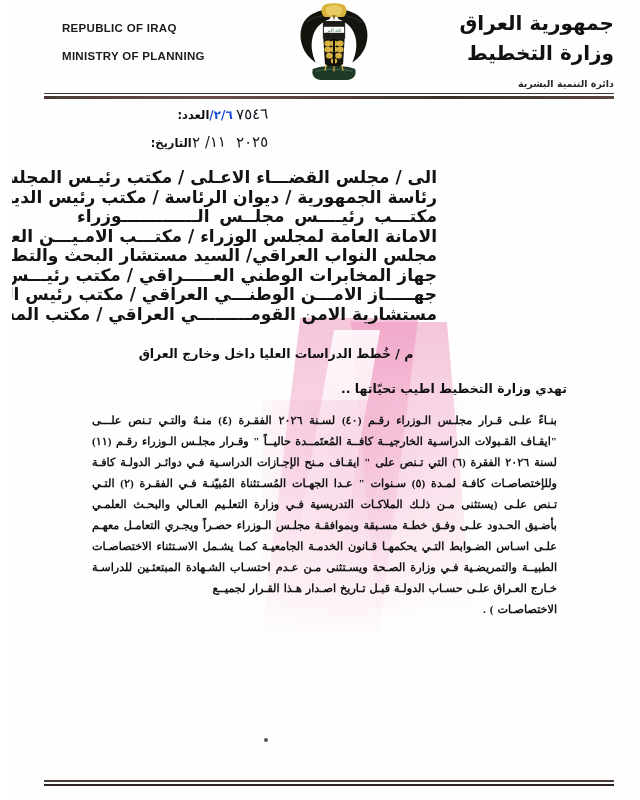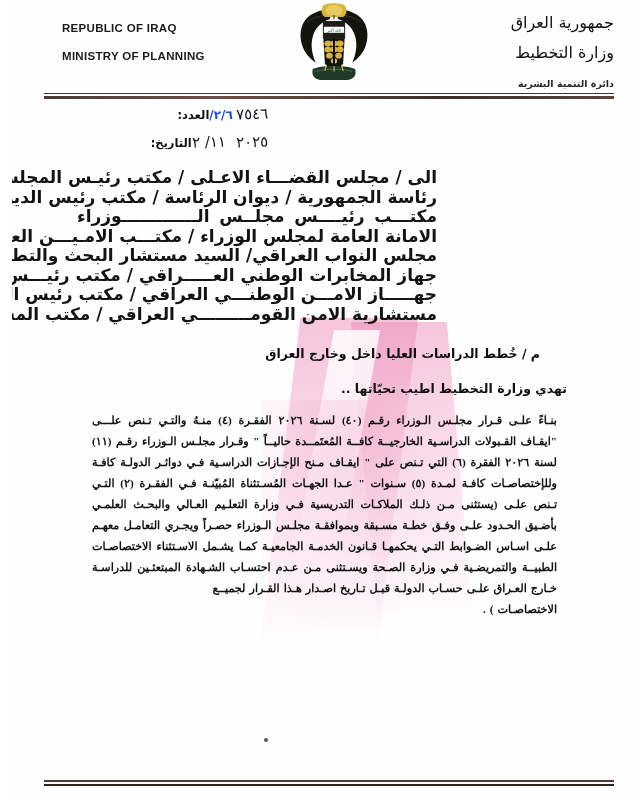--- a/index.html
+++ b/index.html
@@ -75,22 +75,22 @@
     font-weight: bold;
     font-size: 11.5px;
     letter-spacing: 0.3px;
     color: #1b1b1b;
     line-height: 28px;
   }
   .lh-ar {
     position: absolute;
     right: 26px; top: 8px;
     text-align: right;
-    font-weight: normal;
-    font-size: 16px;
+    font-weight: bold;
+    font-size: 20px;
     color: #111;
     line-height: 30px;
   }
   .emblem {
     position: absolute;
     left: 284px; top: 2px;
     width: 76px; height: 86px;
   }
   .dept {
     position: absolute;
@@ -170,21 +170,21 @@
   }
   .rcpt.justify {
     text-align: justify;
     text-align-last: justify;
     white-space: normal;
   }
   .subject {
     margin: 22px 112px 0 0;
     font-size: 12.5px;
     font-weight: bold;
-    text-align: right;
+    text-align: center;
     direction: rtl;
     color: #101010;
   }
   .greeting {
     margin: 20px 0 0 0;
     padding-right: 85px;
     font-size: 12.5px;
     font-weight: bold;
     text-align: right;
     direction: rtl;

